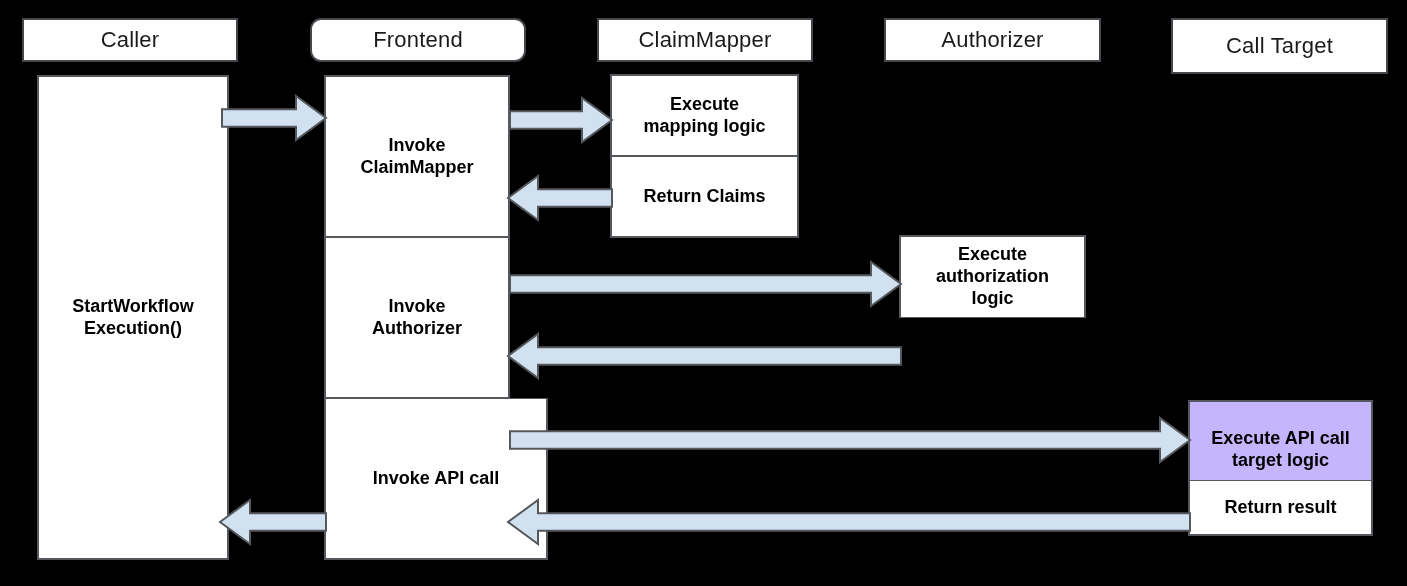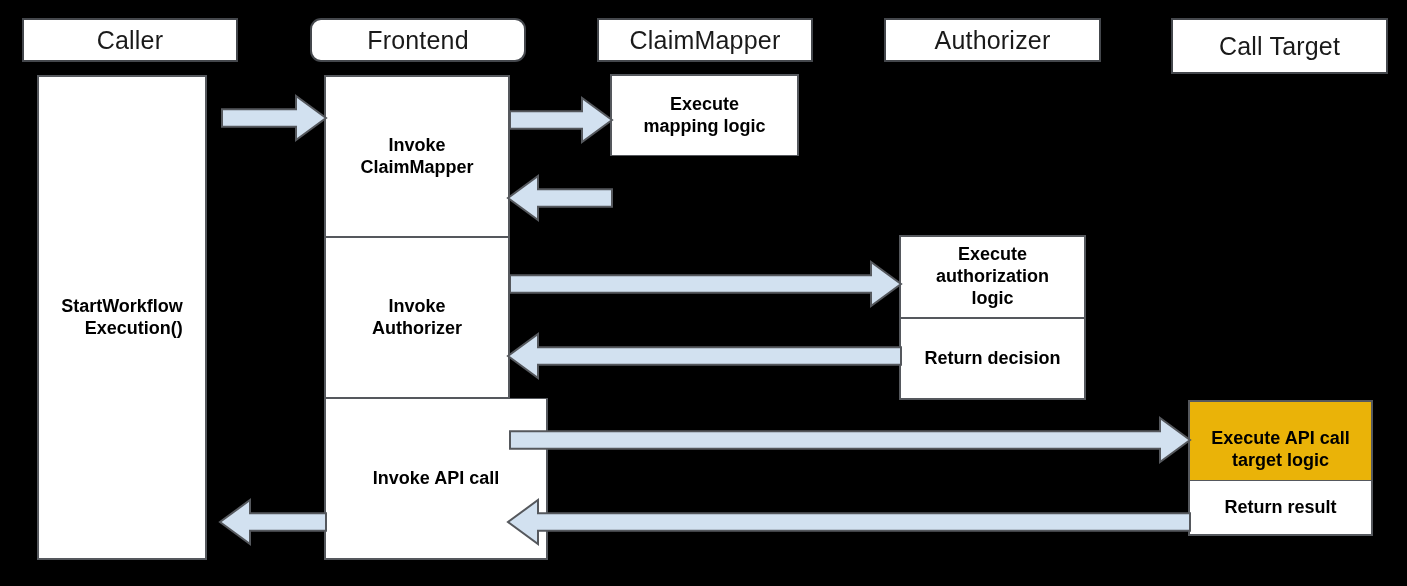--- a/index.html
+++ b/index.html
@@ -19,21 +19,21 @@
   }
   .lane-header {
     position: absolute;
     background: #ffffff;
     border: 2px solid #44474c;
     box-sizing: border-box;
     display: flex;
     align-items: center;
     justify-content: center;
     color: #1a1a1a;
-    font-size: 25px;
+    font-size: 22px;
     font-weight: 400;
     letter-spacing: 0.2px;
     font-family: "Liberation Sans", sans-serif;
   }
   .activation {
     position: absolute;
     background: #ffffff;
     border: 2px solid #55585d;
     box-sizing: border-box;
     display: flex;
@@ -65,42 +65,42 @@
 </style>
 </head>
 <body>
 
 <div id="diagram" style="width: 1407px; height: 586px; background: rgb(0, 0, 0);">
     <div class="lane-header" style="left: 22px; top: 18px; width: 216px; height: 44px;">Caller</div>
     <div class="lane-header" style="left: 310px; top: 18px; width: 216px; height: 44px; border-radius: 11px;">Frontend</div>
     <div class="lane-header" style="left: 597px; top: 18px; width: 216px; height: 44px;">ClaimMapper</div>
     <div class="lane-header" style="left: 884px; top: 18px; width: 217px; height: 44px;">Authorizer</div>
     <div class="lane-header" style="left: 1171px; top: 18px; width: 217px; height: 56px;">Call Target</div>
-    <div class="activation" style="left: 37px; top: 75px; width: 170px; height: 485px; background: rgb(255, 255, 255); border-color: rgb(85, 88, 93); text-align: right;">
+    <div class="activation" style="left: 37px; top: 75px; width: 192px; height: 485px; background: rgb(255, 255, 255); border-color: rgb(85, 88, 93);">
       <span>StartWorkflow<br>Execution()</span>
     </div>
     <div class="activation sub-top" style="left: 324px; top: 75px; width: 186px; height: 162px; background: rgb(255, 255, 255); border-color: rgb(85, 88, 93);">
       <span>Invoke<br>ClaimMapper</span>
     </div>
     <div class="activation sub-top sub-bottom" style="left: 324px; top: 237px; width: 186px; height: 161px; background: rgb(255, 255, 255); border-color: rgb(85, 88, 93);">
       <span>Invoke<br>Authorizer</span>
     </div>
     <div class="activation sub-bottom" style="left: 324px; top: 398px; width: 224px; height: 162px; background: rgb(255, 255, 255); border-color: rgb(85, 88, 93);">
       <span>Invoke API call</span>
     </div>
     <div class="activation sub-top" style="left: 610px; top: 74px; width: 189px; height: 82px; background: rgb(255, 255, 255); border-color: rgb(85, 88, 93);">
       <span>Execute<br>mapping logic</span>
     </div>
+    <div class="activation sub-bottom" style="left: 610px; top: 156px; width: 189px; height: 82px; background: rgb(255, 255, 255); border-color: rgb(85, 88, 93);">
+      <span>Return Claims</span>
+    </div>
     <div class="activation sub-top" style="left: 899px; top: 235px; width: 187px; height: 83px; background: rgb(255, 255, 255); border-color: rgb(85, 88, 93);">
       <span>Execute<br>authorization<br>logic</span>
     </div>
-    <div class="activation sub-bottom" style="left: 899px; top: 318px; width: 187px; height: 82px; background: rgb(255, 255, 255); border-color: rgb(85, 88, 93);">
-      <span>Return decision</span>
-    </div>
-    <div class="activation sub-top" style="left: 1188px; top: 400px; width: 185px; height: 99px; background: #eab308; border-color: rgb(85, 88, 93); text-align: center;">
+    <div class="activation sub-top" style="left: 1188px; top: 400px; width: 185px; height: 99px; background: #c4b5fd; border-color: rgb(85, 88, 93); text-align: center;">
       <span>Execute API call<br>target logic</span>
     </div>
     <div class="activation sub-bottom" style="left: 1188px; top: 480px; width: 185px; height: 56px; background: rgb(255, 255, 255); border-color: rgb(85, 88, 93);">
       <span>Return result</span>
     </div>
     <div class="arrow" style="left: 222px; top: 96px; width: 104px; height: 44px;">
       <svg viewBox="0 0 104 44" preserveAspectRatio="none">
         <polygon points="0,13.2 74,13.2 74,0 104,22 74,44 74,30.799999999999997 0,30.799999999999997" fill="#d2e1f0" stroke="#55585d" stroke-width="2" stroke-linejoin="miter"></polygon>
       </svg>
     </div>

